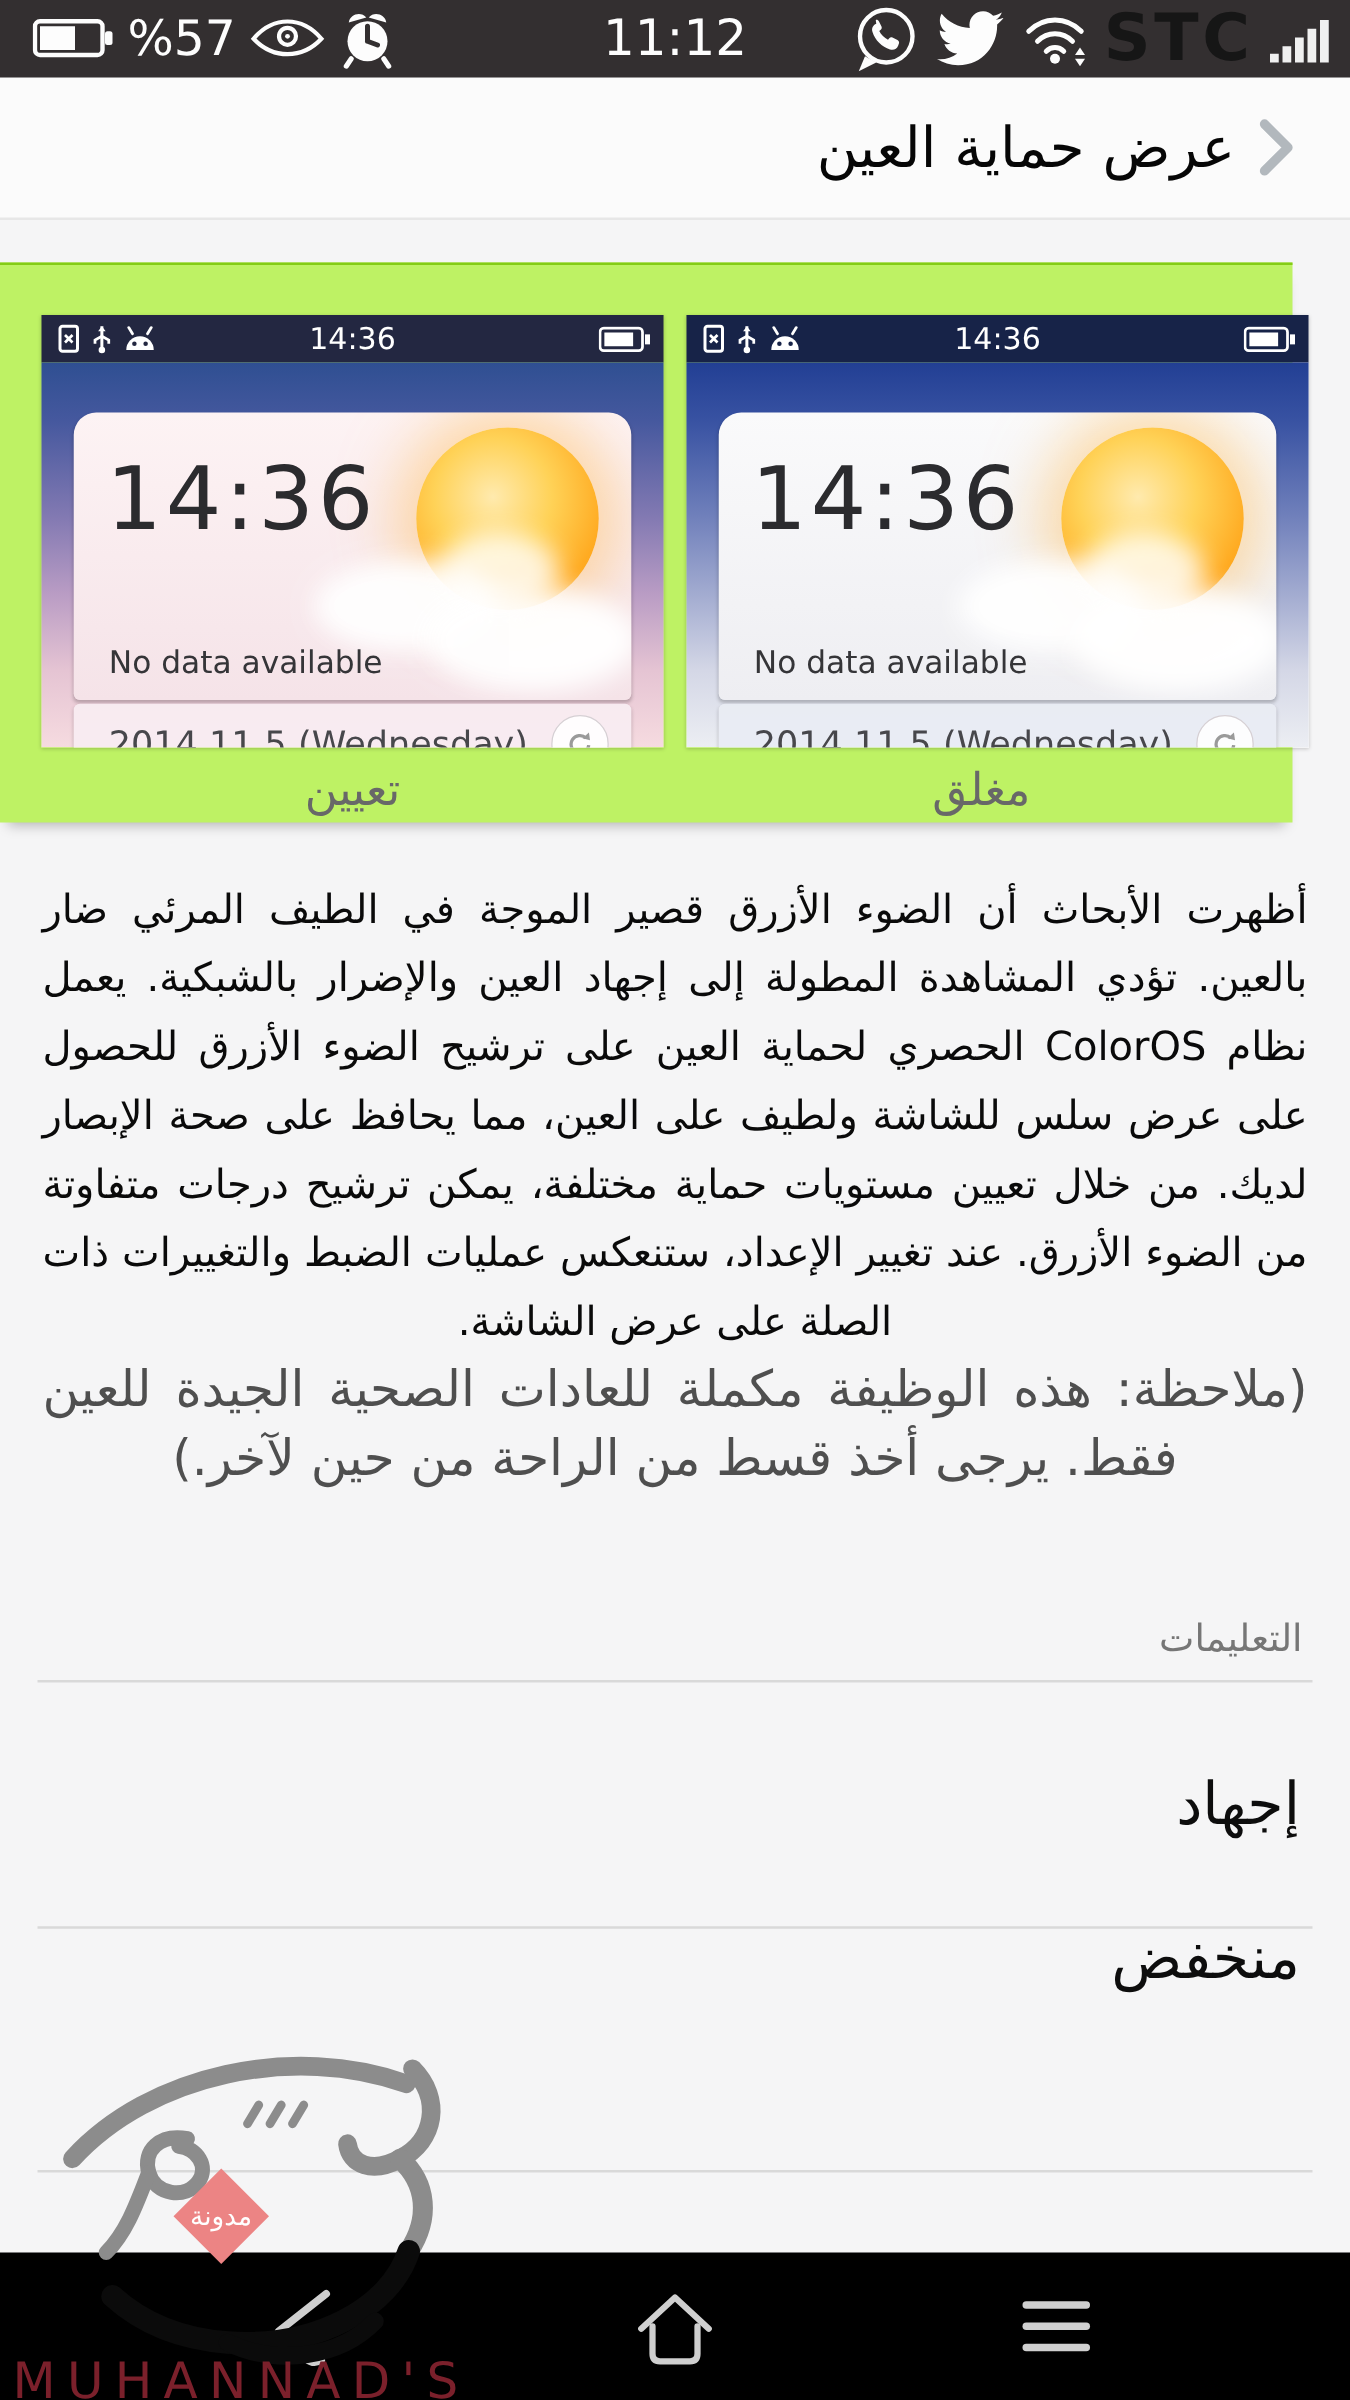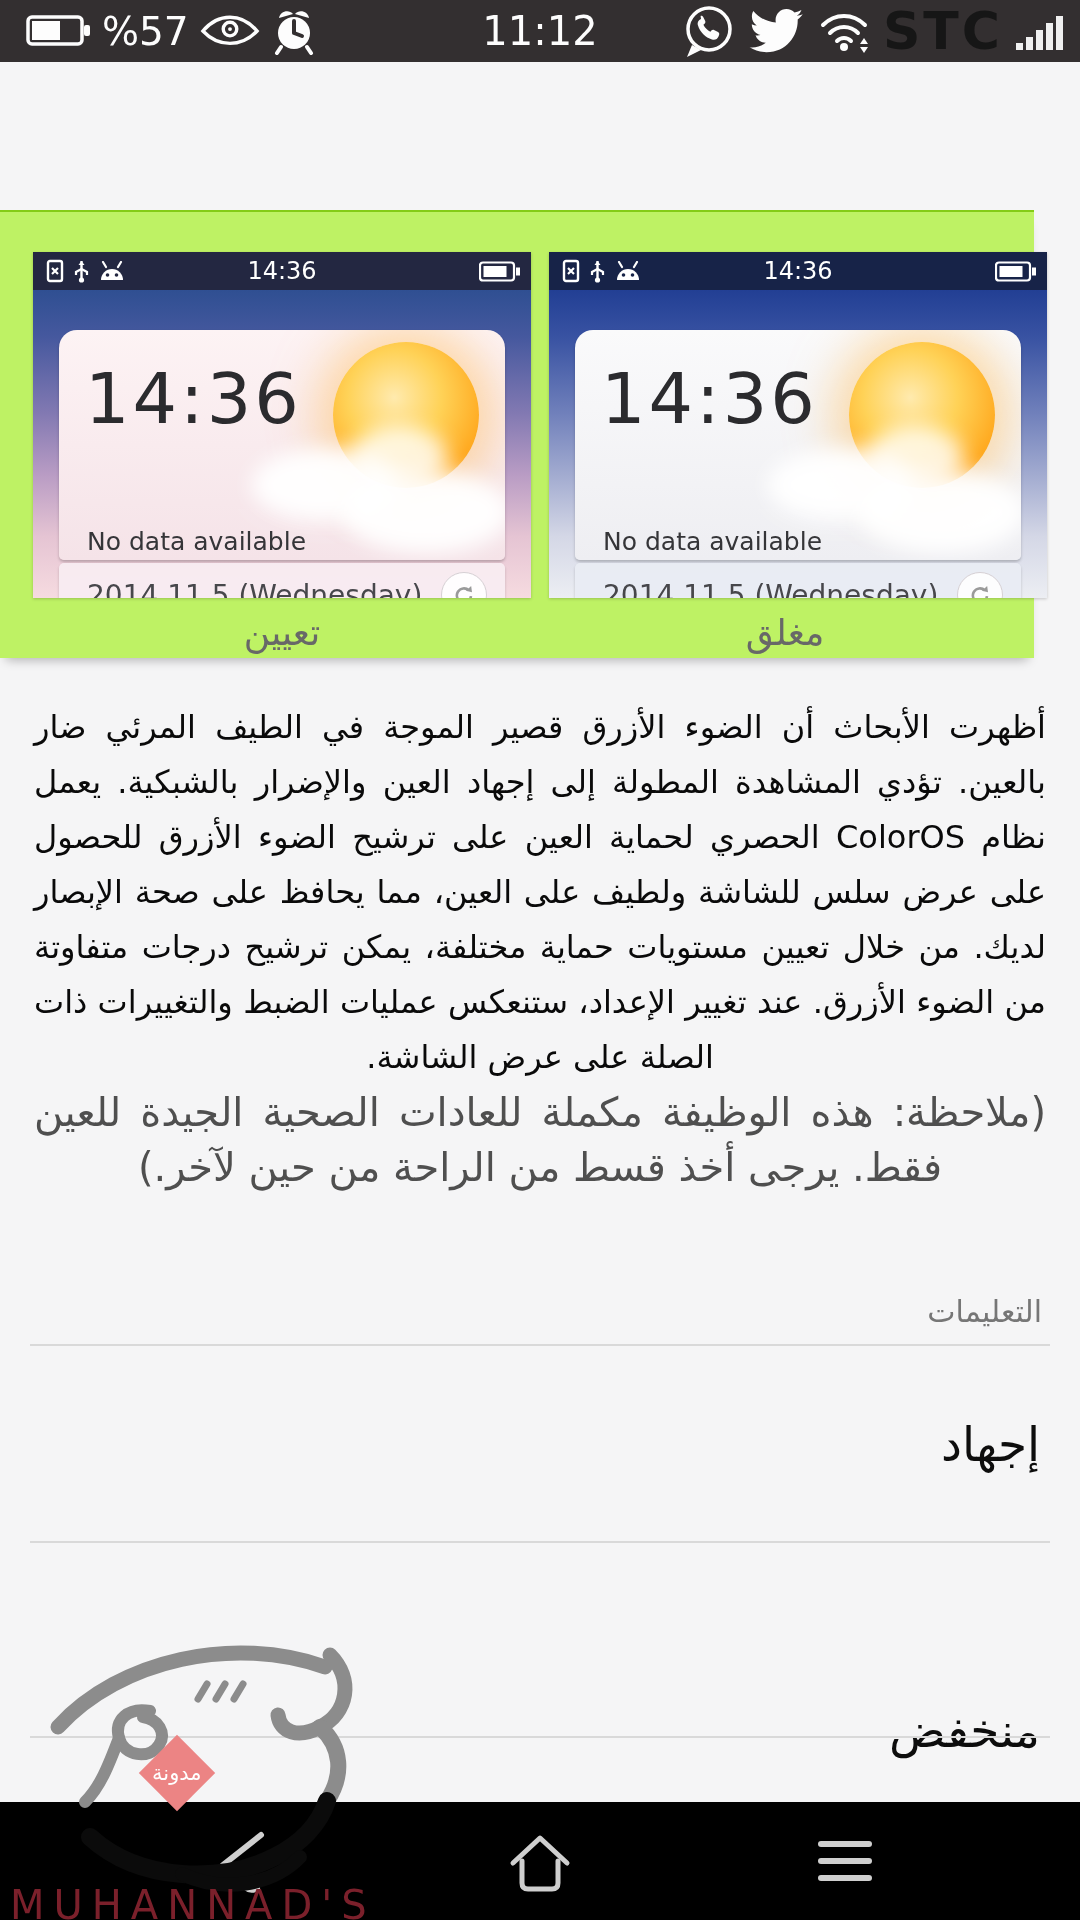--- a/index.html
+++ b/index.html
@@ -41,21 +41,21 @@
   .ms-batt { position:absolute; right:10px; top:9px; }
   .mini-screen { position:absolute; top:38px; left:0; right:0; bottom:0; }
   .card-on  .mini-screen { background:linear-gradient(180deg,#2f4f92 0%,#45589e 15%,#8279b2 40%,#b99cc4 60%,#e5c4d3 80%,#f6dbe0 100%); }
   .card-off .mini-screen { background:linear-gradient(180deg,#223f94 0%,#3852a2 15%,#7080bb 40%,#a2abd0 60%,#d4d7e6 80%,#eceef3 100%); }
   .widget { position:absolute; left:26px; right:26px; top:40px; }
   .widget-main { position:relative; height:230px; border-radius:18px 18px 5px 5px; overflow:hidden;
     box-shadow:0 2px 3px rgba(0,0,0,.22); }
   .card-on  .widget-main { background:linear-gradient(180deg,#fdf3f4,#f5e3e8); }
   .card-off .widget-main { background:linear-gradient(180deg,#fafafb,#eeeef2); }
   .w-clock { position:absolute; left:26px; top:28px; font-size:70px; letter-spacing:3px; color:#2b2b2e; }
-  .w-nodata { position:absolute; left:28px; bottom:4px; font-size:25px; color:#353538; }
+  .w-nodata { position:absolute; left:28px; bottom:16px; font-size:25px; color:#353538; }
   .sun { position:absolute; right:26px; top:12px; width:146px; height:146px; border-radius:50%;
     background:radial-gradient(circle at 42% 38%, #ffeaae, #ffd257 38%, #ffab22 72%, #f49b12);
     box-shadow:0 0 46px 16px rgba(255,190,90,.5); }
   .cloud { position:absolute; background:#fff; border-radius:50%; filter:blur(10px); }
   .cloud.c1 { right:104px; top:118px; width:150px; height:74px; opacity:.95; }
   .cloud.c2 { right:-6px;  top:140px; width:170px; height:84px; opacity:.95; }
   .cloud.c3 { right:58px;  top:96px;  width:96px;  height:62px; opacity:.8; }
   .widget-footer { position:relative; margin-top:3px; height:64px; border-radius:5px 5px 16px 16px;
     box-shadow:0 2px 3px rgba(0,0,0,.18); }
   .card-on  .widget-footer { background:rgba(248,236,241,.95); }
@@ -71,21 +71,21 @@
   .text-block { position:absolute; top:700px; left:34px; right:34px; direction:rtl;
     text-align:justify; text-align-last:center; }
   .description { font-size:32px; line-height:55px; color:#0a0a0a; }
   .note { font-size:40px; line-height:55px; color:#4f4f4f; }
 
   .instructions-label { position:absolute; top:1294px; right:38px; font-size:30px; color:#767676; direction:rtl; }
   .divider { position:absolute; left:30px; right:30px; height:2px; background:#d9d9d9; }
   .div-1 { top:1344px; } .div-2 { top:1541px; } .div-3 { top:1736px; }
 
   .option { position:absolute; left:0; width:1080px; height:195px; }
-  .opt-1 { top:1346px; } .opt-2 { top:1632px;padding-left:36px; }
+  .opt-1 { top:1346px; } .opt-2 { top:1469px;padding-left:36px; }
   .option-label { position:absolute; right:40px; top:50%; transform:translateY(-50%);
     font-size:47px; color:#0d0d0d; direction:rtl; }
 
   
   .nav-bar { position:absolute; top:1802px; left:0; width:1080px; height:118px; background:#000; z-index:6; }
   .nav-btn { position:absolute; top:0; height:118px; width:120px; display:flex; align-items:center; justify-content:center; }
   .nav-back { left:180px; } .nav-home { left:480px; } .nav-menu { left:785px; }
 
   
   .watermark { position:absolute; left:20px; top:1615px; width:380px; height:305px;
@@ -145,20 +145,26 @@
       <svg width="50" height="40" viewBox="0 0 50 40">
         <rect x="0" y="32" width="7" height="7" fill="#f0f0f0"></rect>
         <rect x="10" y="26" width="7" height="13" fill="#f0f0f0"></rect>
         <rect x="20" y="19" width="7" height="20" fill="#f0f0f0"></rect>
         <rect x="30" y="12" width="7" height="27" fill="#f0f0f0"></rect>
         <rect x="40" y="5" width="7" height="34" fill="#f0f0f0"></rect>
       </svg>
     </div>
   </div>
 
+  <div class="header">
+    <span class="header-title">عرض حماية العين</span>
+    <svg class="header-back" width="30" height="54" viewBox="0 0 32 56">
+      <polyline points="6,8 26,28 6,48" fill="none" stroke="#b2b8bd" stroke-width="8" stroke-linecap="round" stroke-linejoin="round"></polyline>
+    </svg>
+  </div>
 
   <div class="preview-panel">
 
     <div class="preview-card card-on">
       <div class="mini-status">
         <div class="ms-left">
           <svg width="20" height="25" viewBox="0 0 20 25">
             <rect x="3" y="2" width="14" height="20" rx="2" fill="none" stroke="#fff" stroke-width="2.4"></rect>
             <path d="M7 9 L13 15 M13 9 L7 15" stroke="#fff" stroke-width="2.2"></path>
           </svg>

